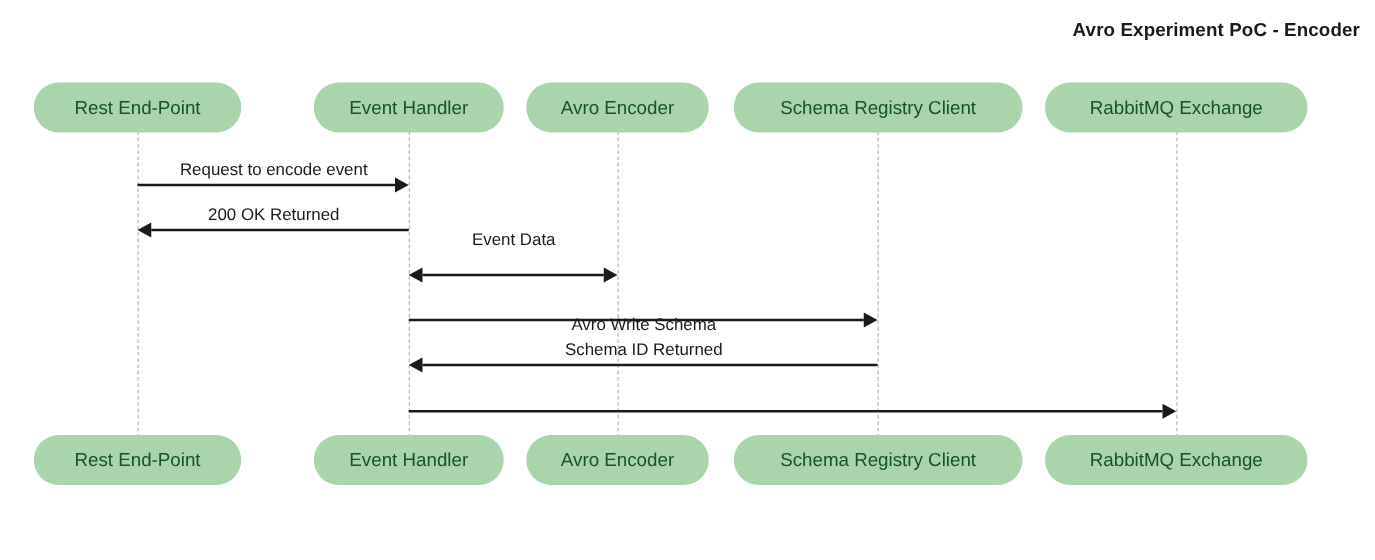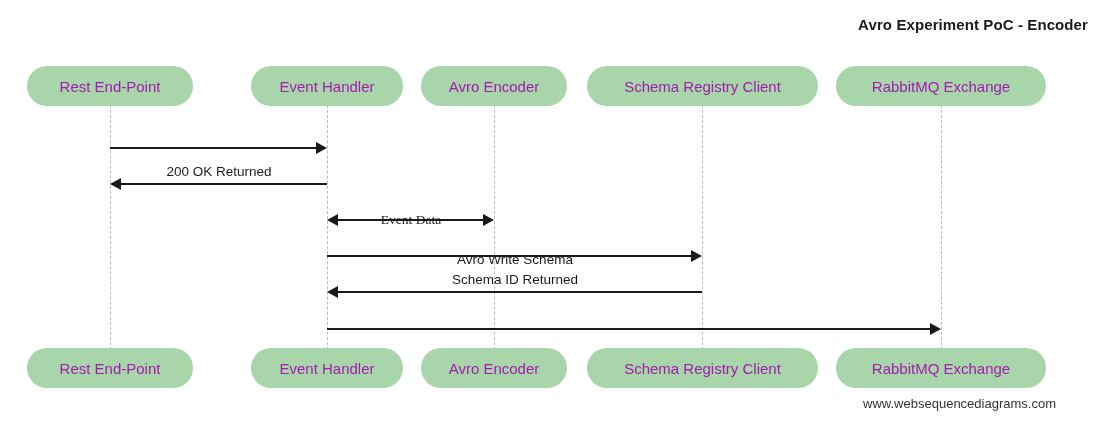--- a/index.html
+++ b/index.html
@@ -33,21 +33,21 @@
   }
   .participant {
     position: absolute;
     height: 40px;
     border-radius: 20px;
     background: #a8d5a9;
     display: flex;
     align-items: center;
     justify-content: center;
     font-size: 15px;
-    color: #a21caf;
+    color: #14532d;
     box-sizing: border-box;
     white-space: nowrap;
   }
   .lifeline {
     position: absolute;
     width: 0;
     border-left: 1px dashed #b9b9b9;
   }
   .msg-line {
     position: absolute;
@@ -106,28 +106,29 @@
   <div class="participant" style="left:421px; top:66px; width:146px;">
     <span>Avro Encoder</span>
   </div>
   <div class="participant" style="left:587px; top:66px; width:231px;">
     <span>Schema Registry Client</span>
   </div>
   <div class="participant" style="left:836px; top:66px; width:210px;">
     <span>RabbitMQ Exchange</span>
   </div>
 
+  <div class="msg-label" style="left:219px; top:128px;">Request to encode event</div>
   <div class="msg-line" style="left:110px; top:147px; width:206px;"></div>
   <div class="arrowhead right" style="left:316px; top:142px;"></div>
 
   <div class="msg-label" style="left:219px; top:164px;text-align:right;">200 OK Returned</div>
   <div class="msg-line" style="left:121px; top:183px; width:206px;"></div>
   <div class="arrowhead left" style="left:110px; top:178px;"></div>
 
-  <div class="msg-label" style="left:411px; top:212px;font-family:Liberation Serif, serif;">Event Data</div>
+  <div class="msg-label" style="left:411px; top:184px;">Event Data</div>
   <div class="msg-line" style="left:338px; top:219px; width:145px;"></div>
   <div class="arrowhead left" style="left:327px; top:214px;"></div>
   <div class="arrowhead right" style="left:483px; top:214px;"></div>
 
   <div class="msg-label" style="left:515px; top:236px;margin-top:16px;">Avro Write Schema</div>
   <div class="msg-line" style="left:327px; top:255px; width:364px;"></div>
   <div class="arrowhead right" style="left:691px; top:250px;"></div>
 
   <div class="msg-label" style="left:515px; top:272px;">Schema ID Returned</div>
   <div class="msg-line" style="left:338px; top:291px; width:364px;"></div>
@@ -145,15 +146,14 @@
   <div class="participant" style="left:421px; top:348px; width:146px;">
     <span>Avro Encoder</span>
   </div>
   <div class="participant" style="left:587px; top:348px; width:231px;">
     <span>Schema Registry Client</span>
   </div>
   <div class="participant" style="left:836px; top:348px; width:210px;">
     <span>RabbitMQ Exchange</span>
   </div>
 
-  <div id="footer">www.websequencediagrams.com</div>
 
 </div>
 
 </body></html>

